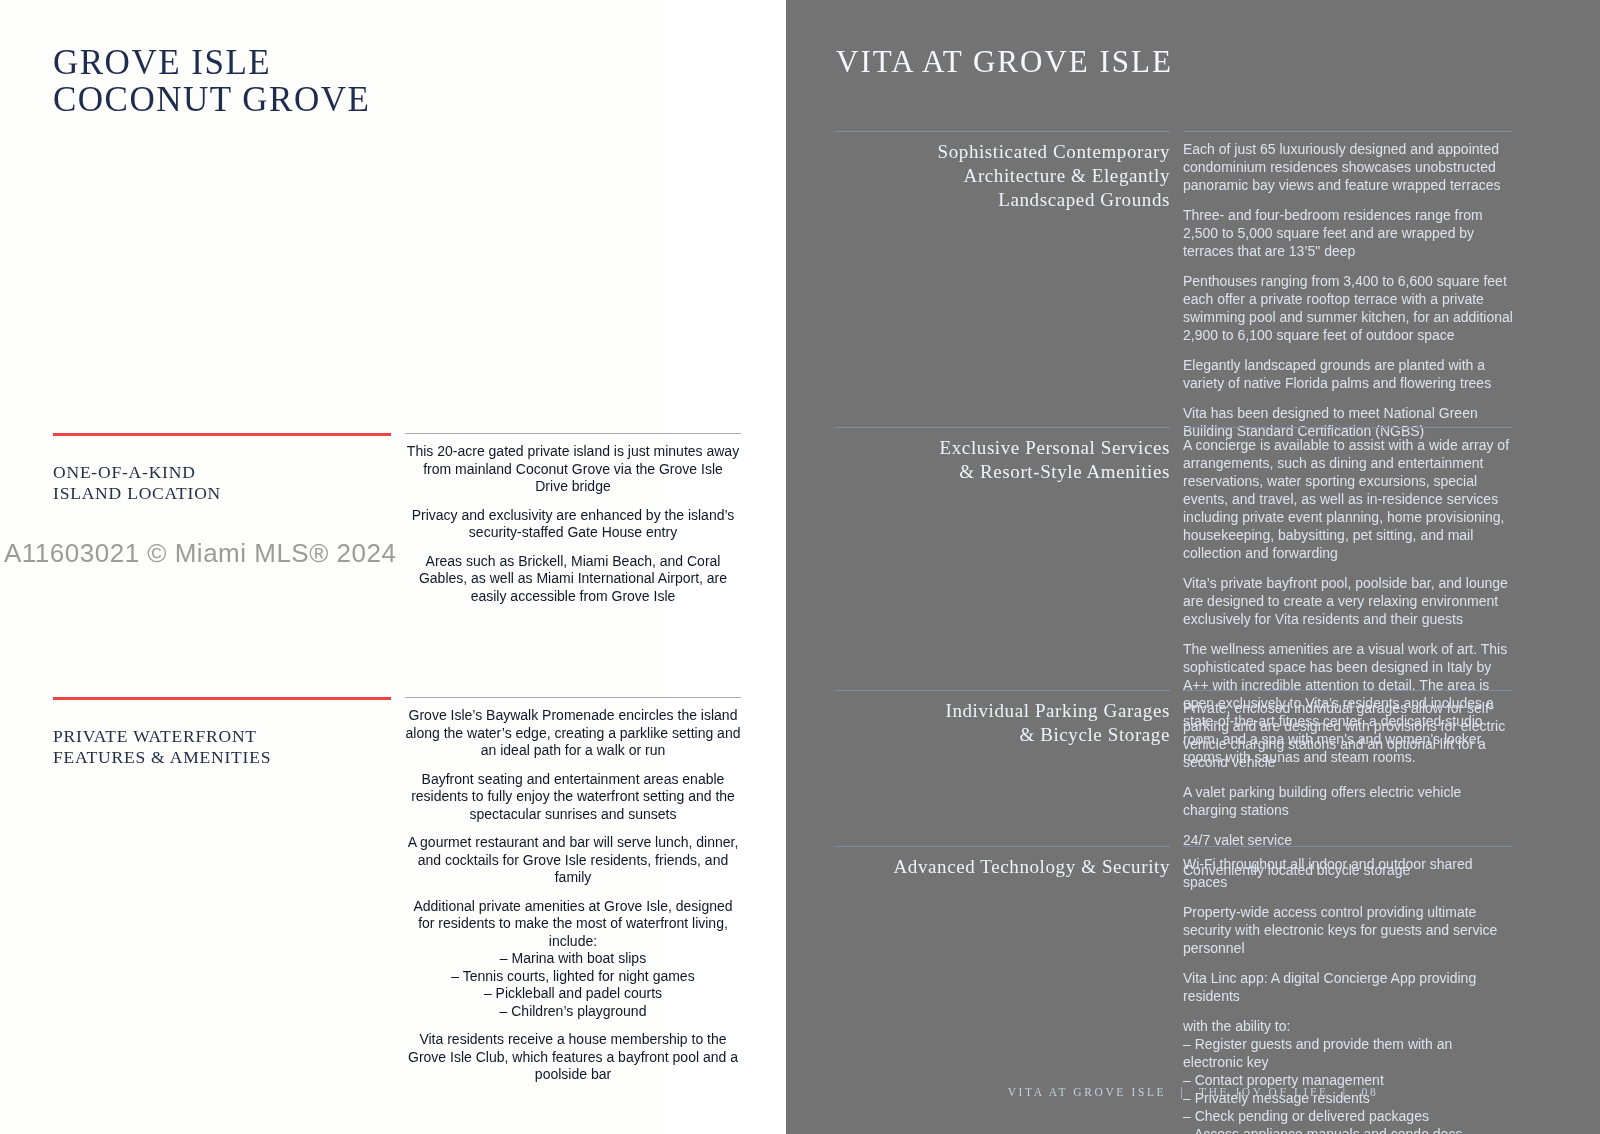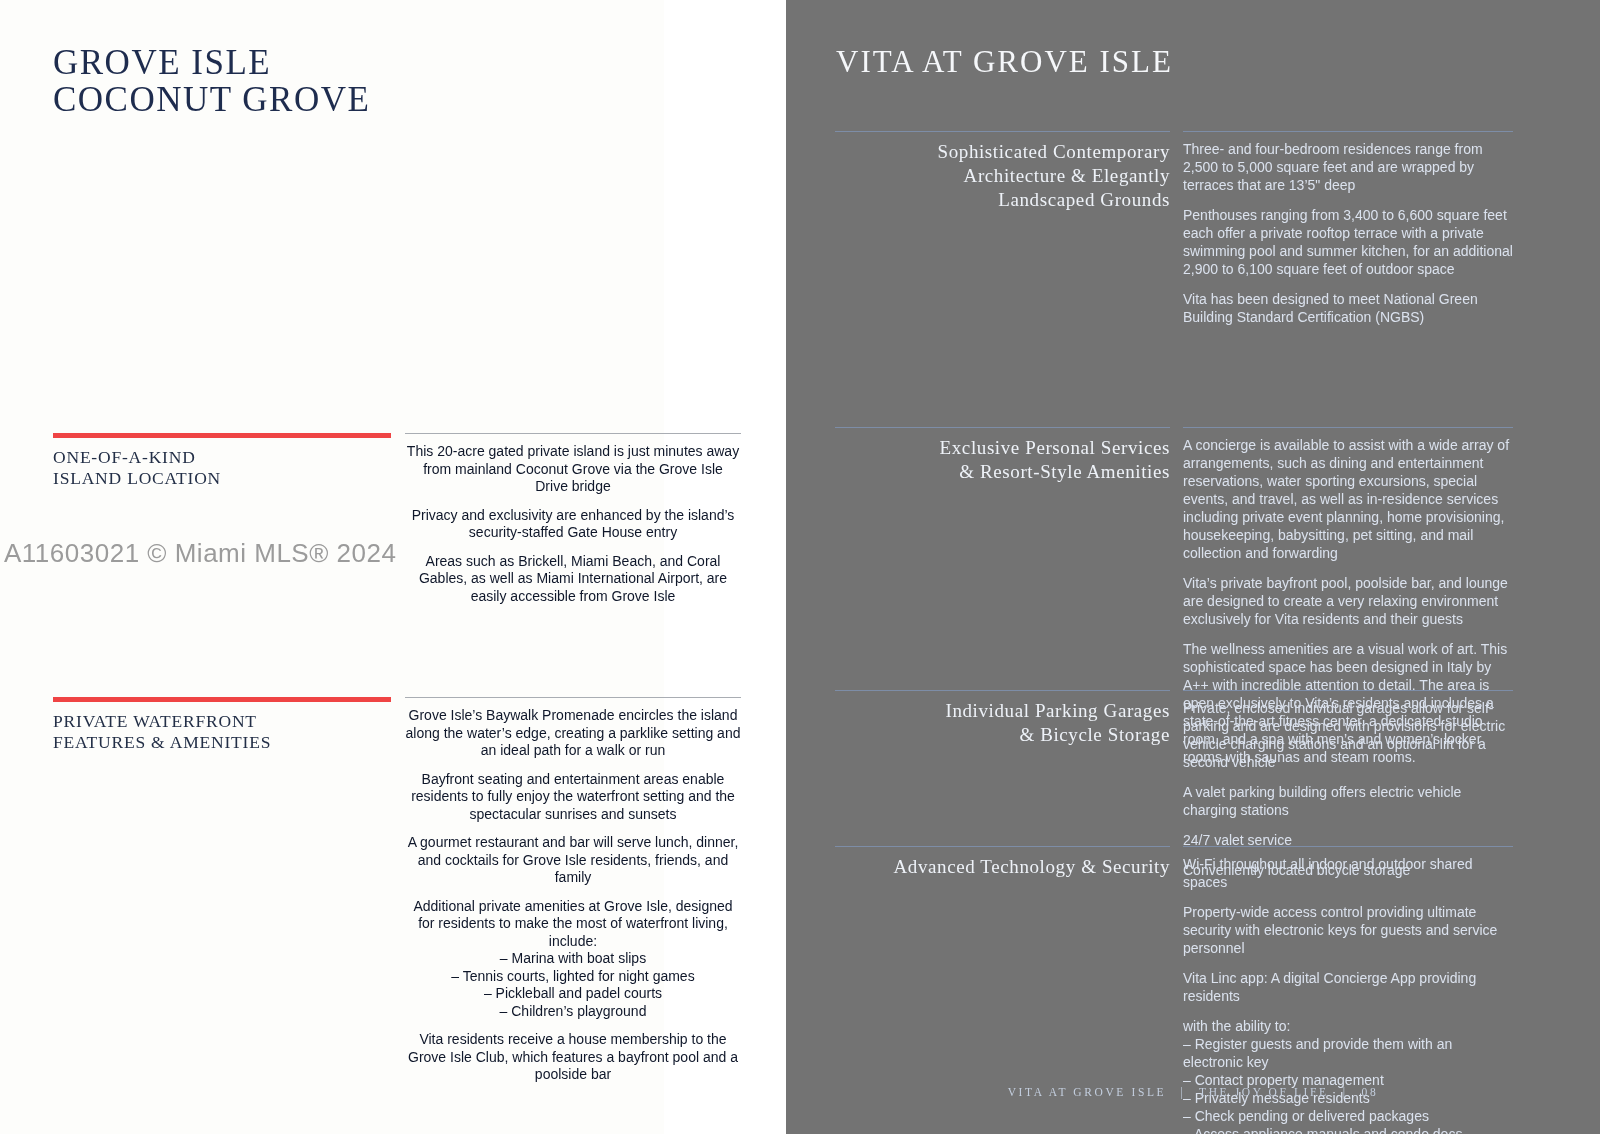--- a/index.html
+++ b/index.html
@@ -24,22 +24,22 @@
     letter-spacing: 1.5px;
     color: #1e2c4e;
     white-space: pre-line;
   }
   .l-section {
     position: absolute; left: 53px;
     display: flex;
   }
   .l-section .head-col {
     width: 338px;
-    border-top: 5px solid #ef4444;
-    padding-top: 9px;
+    border-top: 3px solid #ef4444;
+    padding-top: 26px;
     margin-right: 14px;
   }
   .l-section .body-col {
     width: 336px;
     border-top: 1px solid #a9adb3;
     padding-top: 9px;
   }
   .l-heading {
     font-family: "Liberation Serif", serif;
     font-size: 17.5px; line-height: 21px;
@@ -161,22 +161,24 @@
 
   <div class="right-title">VITA AT GROVE ISLE</div>
 
   <div class="r-section" style="top:131px">
     <div class="head-col">
       <div class="r-heading">Sophisticated Contemporary
 Architecture &amp; Elegantly
 Landscaped Grounds</div>
     </div>
     <div class="body-col">
+      <p class="r-para">Each of just 65 luxuriously designed and appointed condominium residences showcases unobstructed panoramic bay views and feature wrapped terraces</p>
       <p class="r-para">Three- and four-bedroom residences range from 2,500 to 5,000 square feet and are wrapped by terraces that are 13’5" deep</p>
       <p class="r-para">Penthouses ranging from 3,400 to 6,600 square feet each offer a private rooftop terrace with a private swimming pool and summer kitchen, for an additional 2,900 to 6,100 square feet of outdoor space</p>
+      <p class="r-para">Elegantly landscaped grounds are planted with a variety of native Florida palms and flowering trees</p>
       <p class="r-para">Vita has been designed to meet National Green Building Standard Certification (NGBS)</p>
     </div>
   </div>
 
   <div class="r-section" style="top:427px">
     <div class="head-col">
       <div class="r-heading">Exclusive Personal Services
 &amp; Resort-Style Amenities</div>
     </div>
     <div class="body-col">

